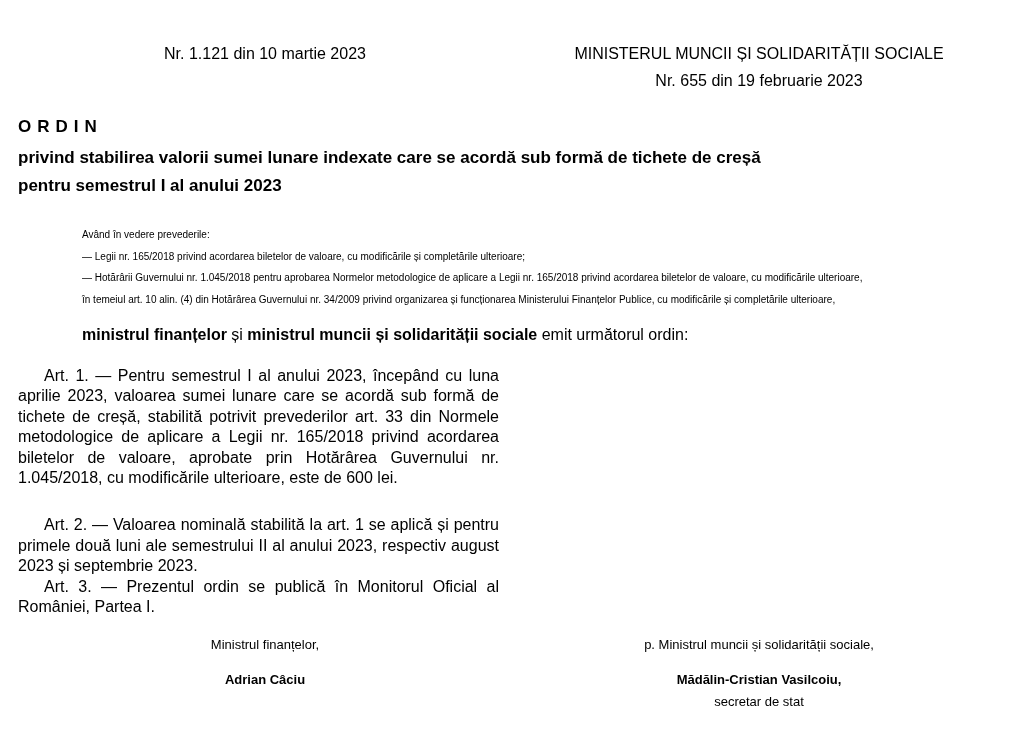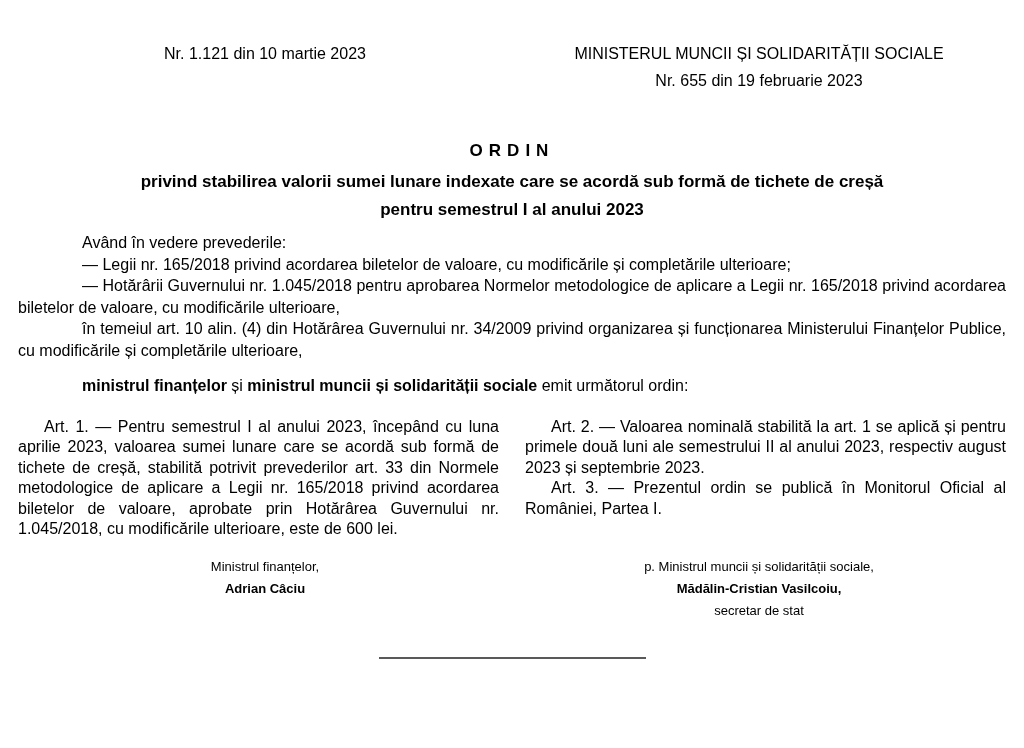--- a/index.html
+++ b/index.html
@@ -27,59 +27,60 @@
     display: flex;
   }
   .header-col {
     width: 50%;
     text-align: center;
     font-size: 16px;
     line-height: 27px;
   }
   
   .title-block {
-    text-align: center;
-    margin-top: 44px;
+    text-align: left;
+    margin-top: 20px;
   }
   .ordin-title {
     font-weight: bold;
     font-size: 17px;
     line-height: 26px;
     letter-spacing: 6px;
   }
   .ordin-subtitle {
     font-weight: bold;
     font-size: 17px;
     line-height: 28px;
     margin-top: 4px;
   }
   
   .preamble {
-    margin-top: 8px;
-    font-size: 16px;
+    margin-top: 24px;
+    font-size: 10px;
     line-height: 21.5px;
     text-align: justify;
   }
   .preamble p {
     margin: 0;
     text-indent: 64px;
   }
   
   .emit-line {
     margin: 14px 0 0 0;
     font-size: 16px;
     line-height: 21.5px;
     text-indent: 64px;
   }
   .emit-line .bold { font-weight: bold; }
   
   .columns {
     display: flex;
     gap: 26px;
     margin-top: 20px;
+    flex-direction: column;
   }
   .column {
     width: 481px;
     font-size: 16px;
     line-height: 20.6px;
     text-align: justify;
   }
   .column p {
     margin: 0;
     text-indent: 26px;
@@ -88,21 +89,21 @@
   .signatures {
     display: flex;
     margin-top: 16px;
   }
   .sig-block {
     width: 50%;
     text-align: center;
     font-size: 13px;
     line-height: 22px;
   }
-  .sig-name { font-weight: bold; }
+  .sig-name { font-weight: bold; margin-top: 13px; }
   
   .divider {
     width: 267px;
     height: 2px;
     background: #595959;
     margin: 35px auto 0 auto;
   }
 </style>
 </head>
 <body>

